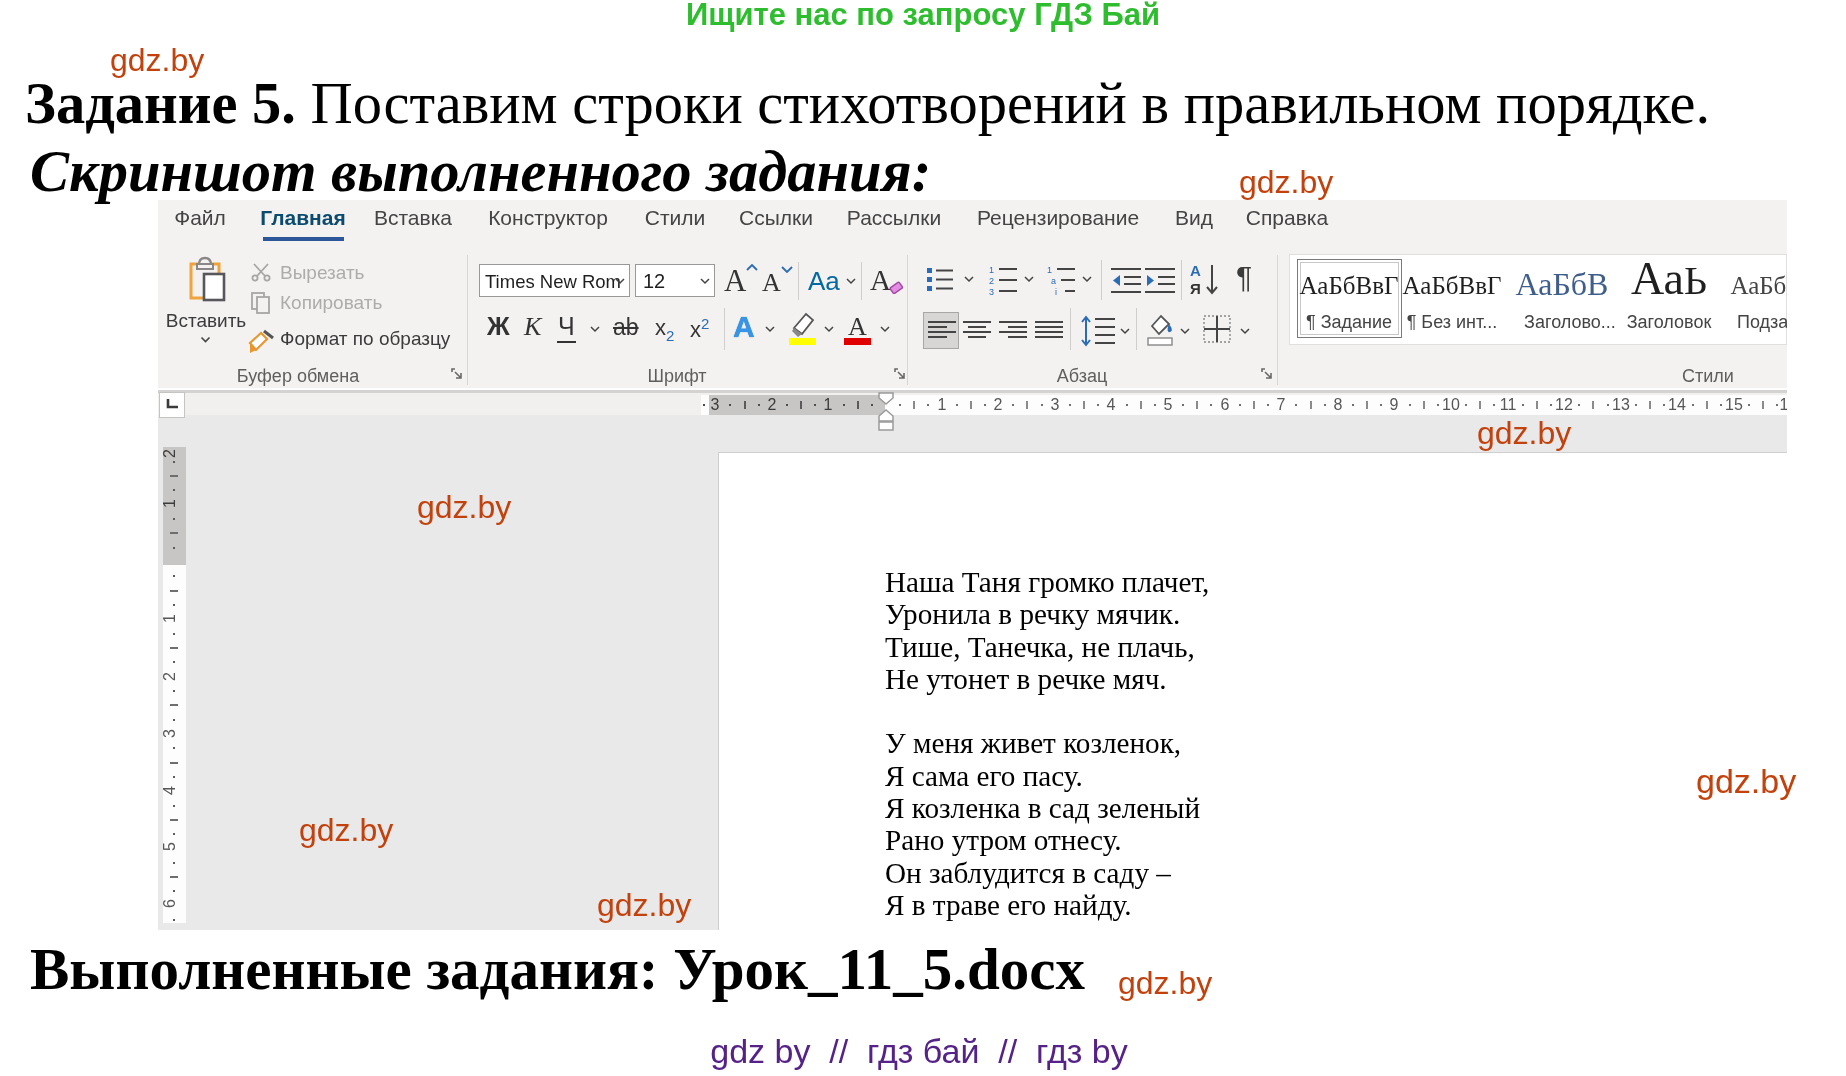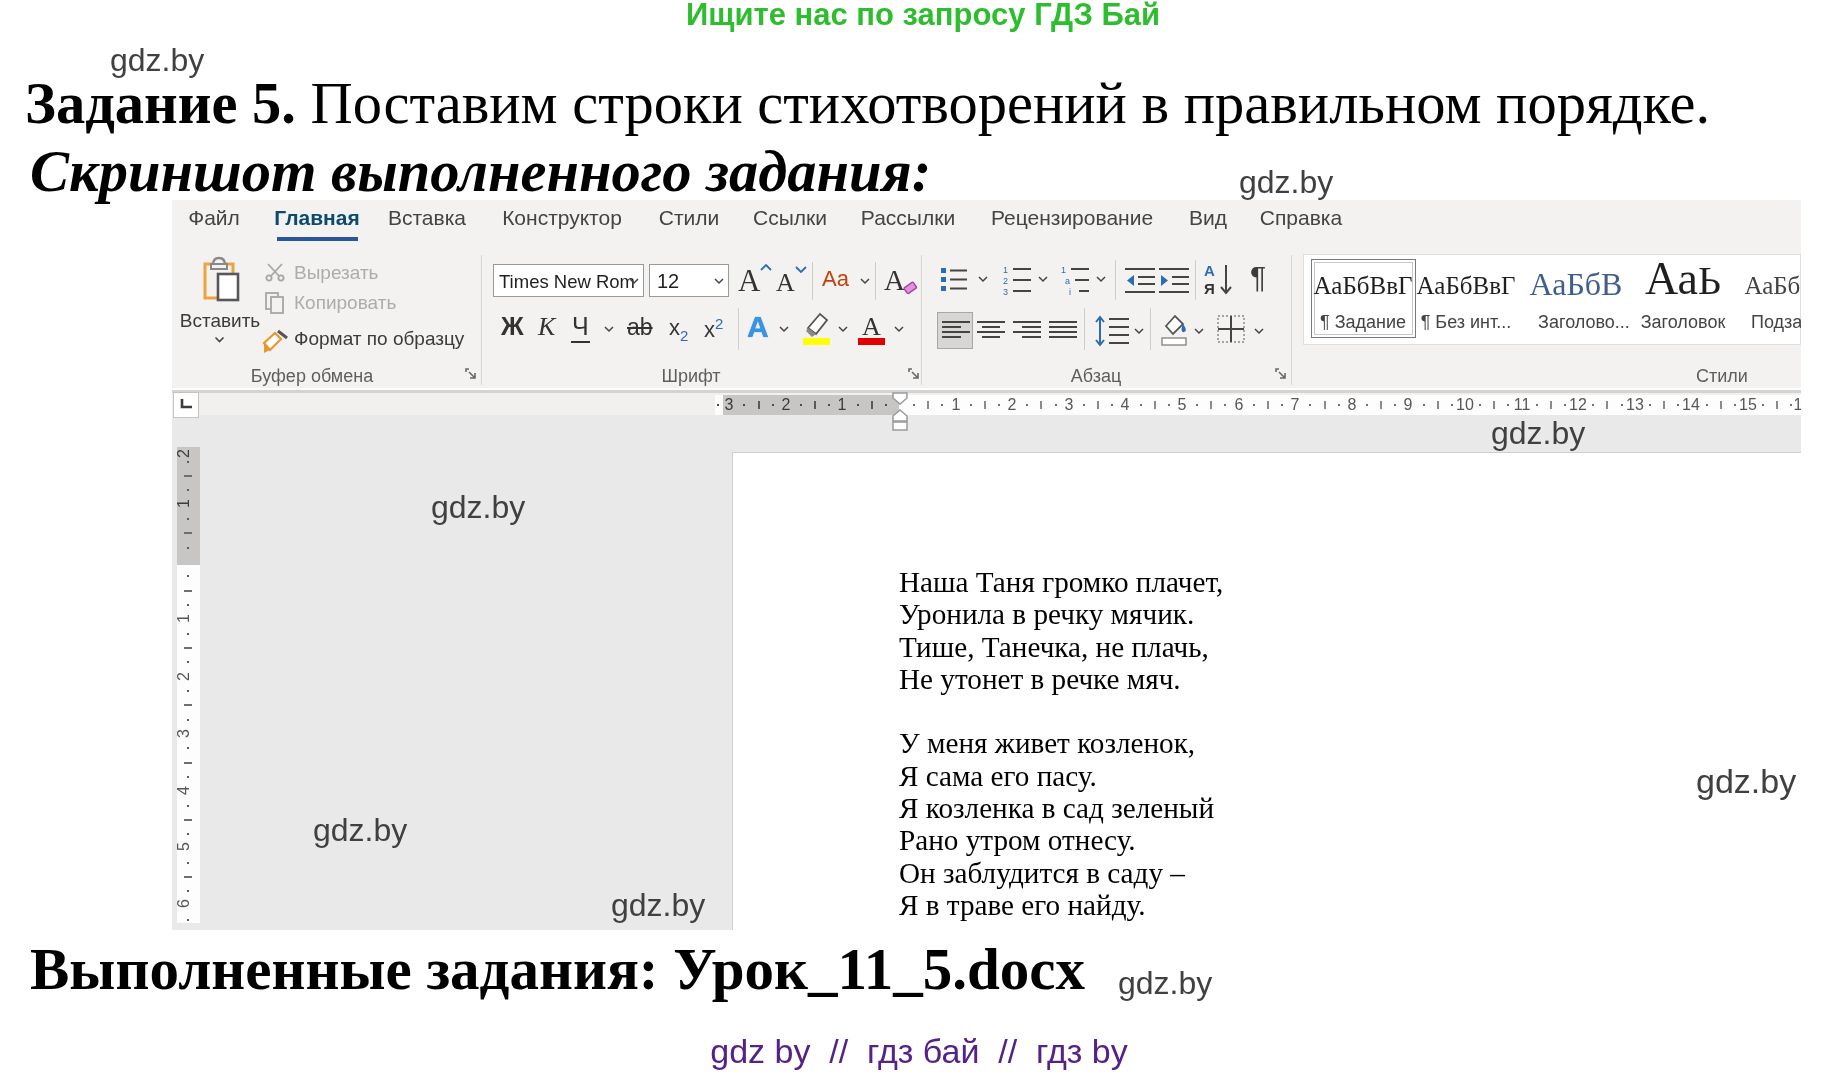--- a/index.html
+++ b/index.html
@@ -1,19 +1,19 @@
 <!DOCTYPE html>
 <html><head>
 <meta charset="utf-8">
 <style>
   html,body{margin:0;padding:0;}
   body{width:1846px;height:1076px;position:relative;background:#fff;overflow:hidden;
        font-family:"Liberation Sans",sans-serif;}
   .abs{position:absolute;}
-  .wm{position:absolute;color:#404040;white-space:nowrap;}
+  .wm{position:absolute;color:#c2410c;white-space:nowrap;}
   .serif{font-family:"Liberation Serif",serif;}
   .tab{position:absolute;top:6px;transform:translateX(-50%);font-size:21px;color:#444;white-space:nowrap;}
   .glab{position:absolute;top:166px;transform:translateX(-50%);font-size:18px;color:#605e5c;white-space:nowrap;}
   .gsep{position:absolute;top:55px;width:1px;height:130px;background:#d8d6d4;}
   .isep{position:absolute;width:1px;background:#d0cecc;}
   .chev{position:absolute;width:9px;height:9px;}
   .chev svg{display:block}
   .rnum{position:absolute;top:0;transform:translateX(-50%);font-size:16px;color:#575757;line-height:20px;}
   .vnum{position:absolute;left:0;width:23px;text-align:center;transform:rotate(-90deg);font-size:16px;color:#575757;line-height:23px;}
 </style>
@@ -24,21 +24,21 @@
 
 <div class="wm" style="left:110px;top:42px;font-size:32px;">gdz.by</div>
 <div class="wm" style="left:1239px;top:164px;font-size:32px;">gdz.by</div>
 <div class="wm" style="left:1118px;top:965px;font-size:32px;">gdz.by</div>
 <div class="wm" style="left:1696px;top:762px;font-size:34px;z-index:3;">gdz.by</div>
 
 <div class="abs serif" id="h1" style="left:25px;top:70px;font-size:58.5px;color:#000;white-space:nowrap;"><b>Задание 5.</b> Поставим строки стихотворений в правильном порядке.</div>
 
 <div class="abs serif" id="h2" style="left:30px;top:138px;font-size:58.5px;color:#000;font-weight:bold;font-style:italic;white-space:nowrap;">Скриншот выполненного задания:</div>
 
-<div class="abs" id="word" style="left:172px;top:200px;width:1629px;height:730px;overflow:hidden;">
+<div class="abs" id="word" style="left:158px;top:200px;width:1629px;height:730px;overflow:hidden;">
 <div class="abs" style="left:0;top:0;width:1629px;height:188px;background:#f3f2f1;"></div>
 <div class="abs" style="left:0;top:188px;width:1629px;height:2px;background:#fff;"></div>
 <div class="abs" style="left:0;top:190px;width:1629px;height:3px;background:#d5d3d1;"></div>
 <div class="abs" style="left:0;top:193px;width:1629px;height:22px;background:#f1f0ef;"></div>
 <div class="abs" style="left:0;top:215px;width:1629px;height:515px;background:#e9e9e9;"></div>
 <div class="abs" style="left:560px;top:252px;width:1069px;height:478px;background:#fff;border-left:1px solid #cfcfcf;border-top:1px solid #cfcfcf;box-sizing:border-box;"></div>
 <div class="tab" style="left:42px;">Файл</div>
 <div class="tab" style="left:145px;font-weight:bold;color:#0c4a6e;">Главная</div>
 <div class="abs" style="left:105px;top:37px;width:81px;height:4px;background:#2b579a;"></div>
 <div class="tab" style="left:255px;">Вставка</div>
@@ -105,21 +105,21 @@
     </div>
 <div class="abs" style="left:566px;top:63px;font-size:31px;color:#333;font-family:'Liberation Serif',serif;">А</div>
 <svg class="abs" style="left:588px;top:64px;" width="12" height="8" viewBox="0 0 12 8">
       <path d="M1 6 L6 1 L11 6" fill="none" stroke="#2b6cb6" stroke-width="1.8"></path>
     </svg>
 <div class="abs" style="left:604px;top:68px;font-size:26px;color:#333;font-family:'Liberation Serif',serif;">А</div>
 <svg class="abs" style="left:623px;top:66px;" width="12" height="8" viewBox="0 0 12 8">
       <path d="M1 1 L6 6 L11 1" fill="none" stroke="#2b6cb6" stroke-width="1.8"></path>
     </svg>
 <div class="isep" style="left:640px;top:62px;height:38px;"></div>
-<div class="abs" style="left:650px;top:66px;font-size:22px;color:#c2410c;">Aa</div>
+<div class="abs" style="left:650px;top:66px;font-size:26px;color:#0369a1;">Aa</div>
 <div class="chev" style="left:688px;top:78px;">
       <svg width="10" height="7" viewBox="0 0 10 7">
         <path d="M1 1 L5 5 L9 1" fill="none" stroke="#444" stroke-width="1.5"></path>
       </svg>
     </div>
 <div class="isep" style="left:703px;top:62px;height:38px;"></div>
 <div class="abs" style="left:712px;top:64px;font-size:29px;color:#333;font-family:'Liberation Serif',serif;">А</div>
 <svg class="abs" style="left:731px;top:80px;" width="16" height="14" viewBox="0 0 16 14">
       <rect x="2" y="4" width="11" height="7" rx="1" transform="rotate(-35 8 8)" fill="#e38ee3" stroke="#a347a3" stroke-width="1.4"></rect>
     </svg>

